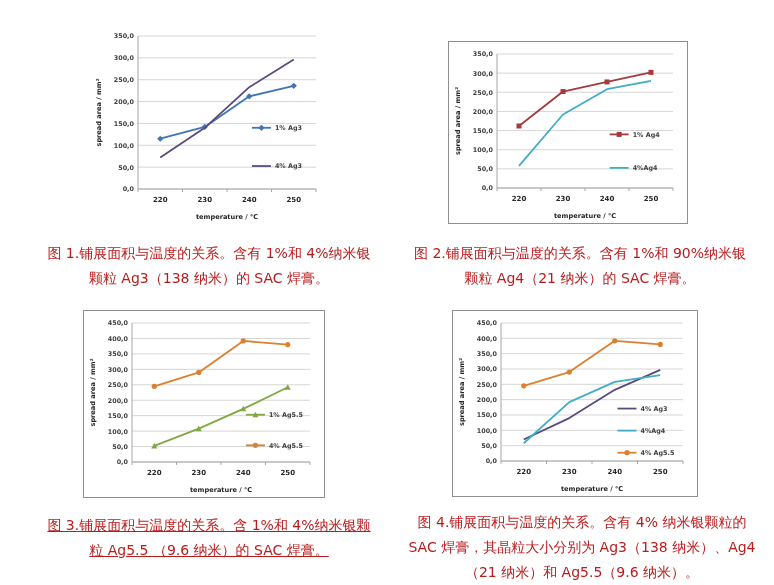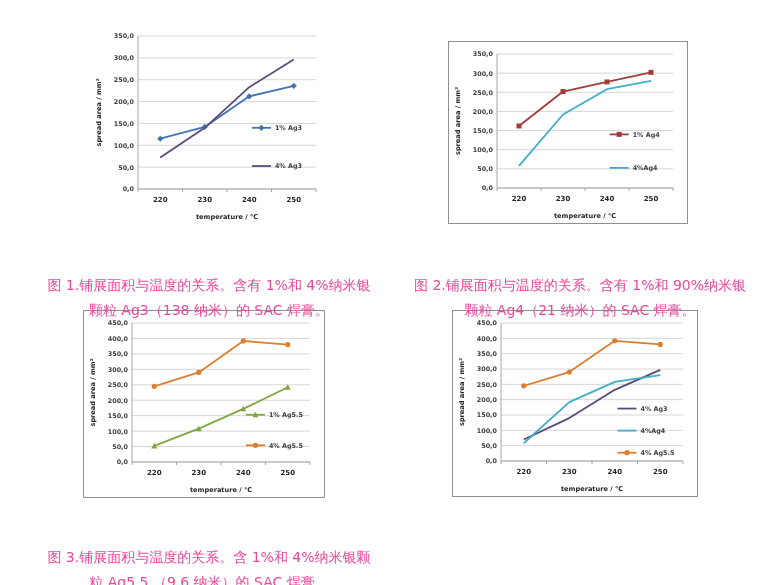--- a/index.html
+++ b/index.html
@@ -14,27 +14,26 @@
   .figure.bordered{border:1px solid #8f8f8f;box-sizing:border-box;padding:2px;}
   #fig1{left:92px;top:26px;width:236px;height:196px;}
   #fig2{left:448px;top:41px;width:240px;height:183px;}
   #fig3{left:83px;top:310px;width:242px;height:188px;}
   #fig4{left:452px;top:310px;width:246px;height:187px;}
   .caption{
     position:absolute;
     text-align:center;
     font-size:14px;
     line-height:1.78;
-    color:#ec4899;
+    color:#b91c1c;
     white-space:pre-line;
-    margin-top:32px;
   }
   #cap1{left:28px;top:241px;width:362px;}
   #cap2{left:398px;top:241px;width:364px;}
-  #cap3{left:28px;top:513px;width:362px;}
+  #cap3{left:28px;top:513px;width:362px;text-decoration:underline;}
   #cap4{left:394px;top:510px;width:376px;}
   svg{display:block;}
   svg text.tick{font:700 6.4px "DejaVu Sans",sans-serif;fill:#3f3f3f;}
   svg text.xtick{font:700 7px "DejaVu Sans",sans-serif;fill:#262626;}
   svg text.axis-title{font:700 6.6px "DejaVu Sans",sans-serif;fill:#262626;}
   svg text.legend-label{font:700 6.4px "DejaVu Sans",sans-serif;fill:#3f3f3f;}
 </style>
 </head>
 <body>
 
@@ -235,14 +234,17 @@
         <text x="185.48000000000002" y="142.12" class="legend-label">4% Ag5.5</text>
       </svg>
   </div>
 
   <div class="caption" id="cap1">图 1.铺展面积与温度的关系。含有 1%和 4%纳米银
 颗粒 Ag3（138 纳米）的 SAC 焊膏。</div>
   <div class="caption" id="cap2">图 2.铺展面积与温度的关系。含有 1%和 90%纳米银
 颗粒 Ag4（21 纳米）的 SAC 焊膏。</div>
   <div class="caption" id="cap3">图 3.铺展面积与温度的关系。含 1%和 4%纳米银颗
 粒 Ag5.5 （9.6 纳米）的 SAC 焊膏。</div>
+  <div class="caption" id="cap4">图 4.铺展面积与温度的关系。含有 4% 纳米银颗粒的
+SAC 焊膏，其晶粒大小分别为 Ag3（138 纳米）、Ag4
+（21 纳米）和 Ag5.5（9.6 纳米）。</div>
 
 </div>
 
 </body></html>

